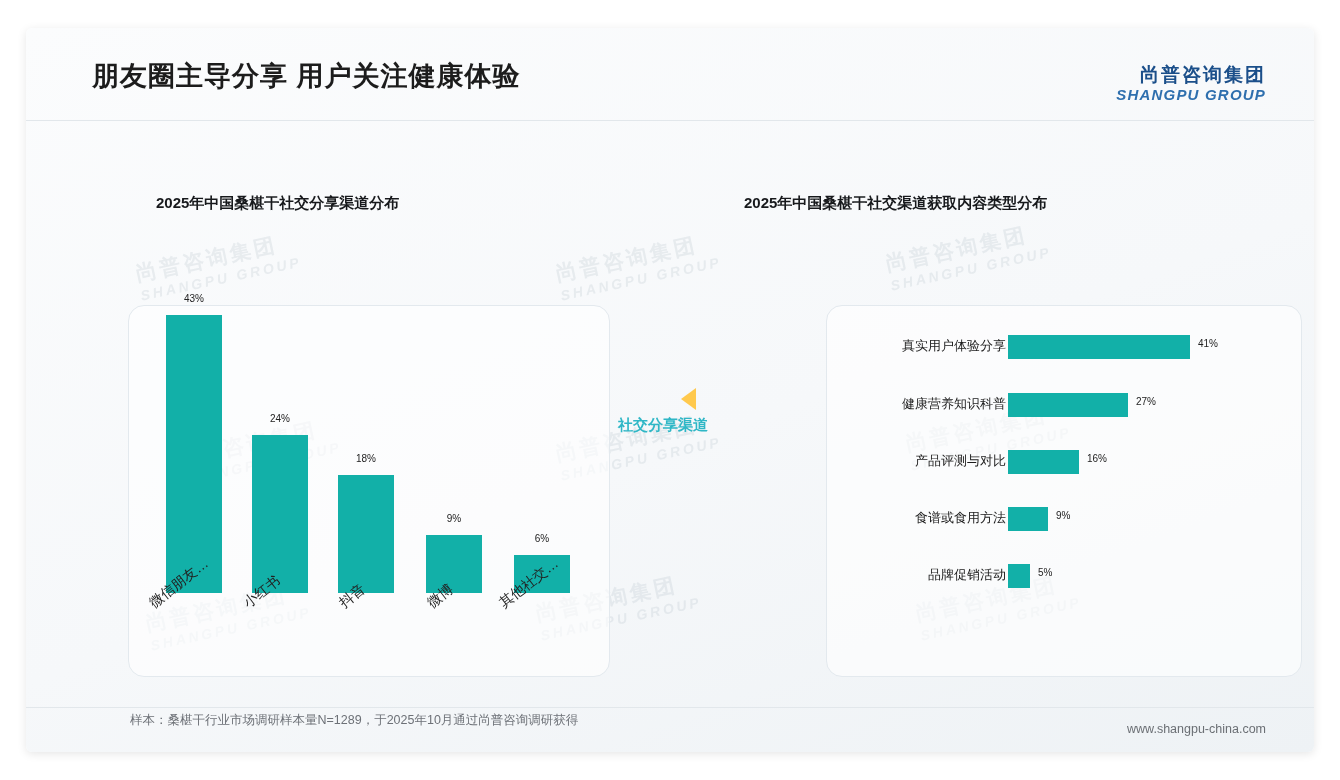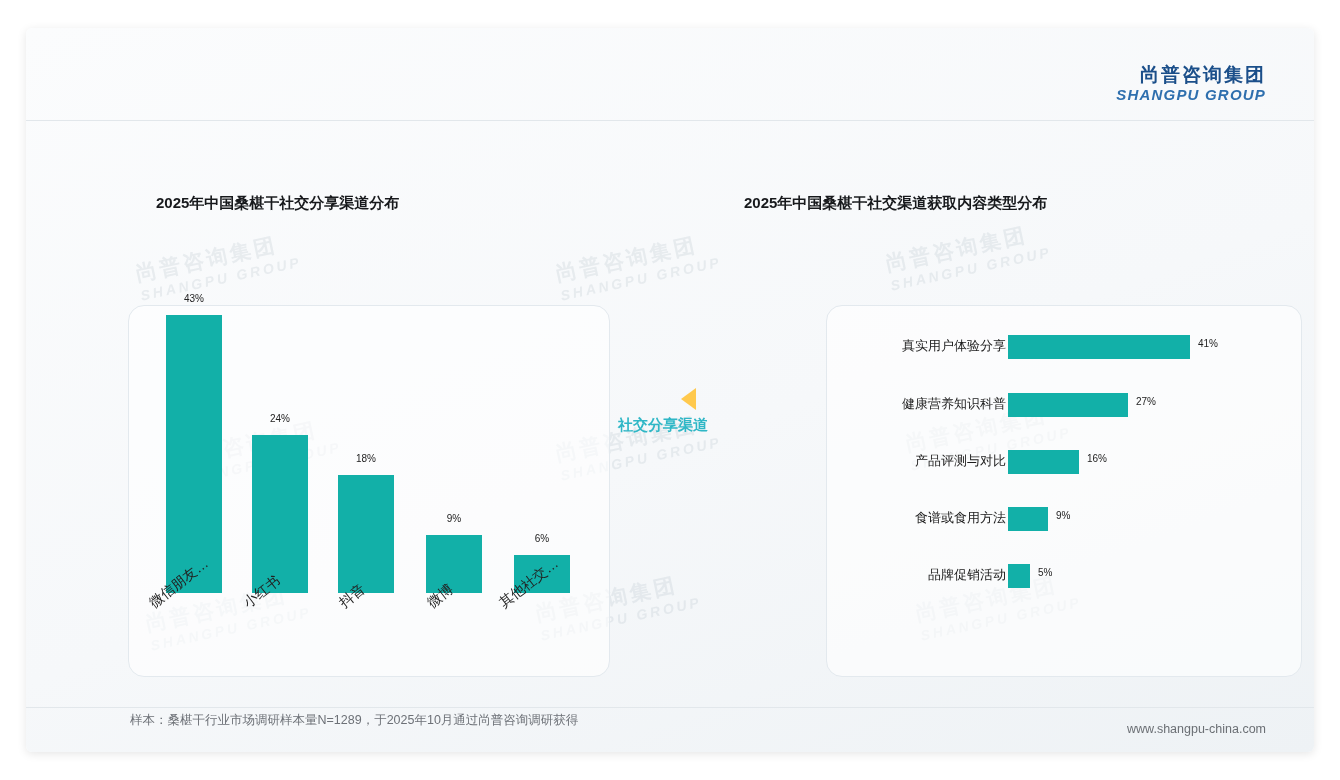--- a/index.html
+++ b/index.html
@@ -229,20 +229,21 @@
     color: #6b6f74;
     white-space: nowrap;
   }
 </style>
 </head>
 <body>
 
 <div class="slide">
 
   <div class="header">
+    <div class="slide-title">朋友圈主导分享 用户关注健康体验</div>
     <div class="brand">
       <div class="brand-cn">尚普咨询集团</div>
       <div class="brand-en">SHANGPU GROUP</div>
     </div>
   </div>
 
   <div class="wm" style="left:110px; top:215px;">
     <div class="l1">尚普咨询集团</div>
     <div class="l2">SHANGPU GROUP</div>
   </div>

